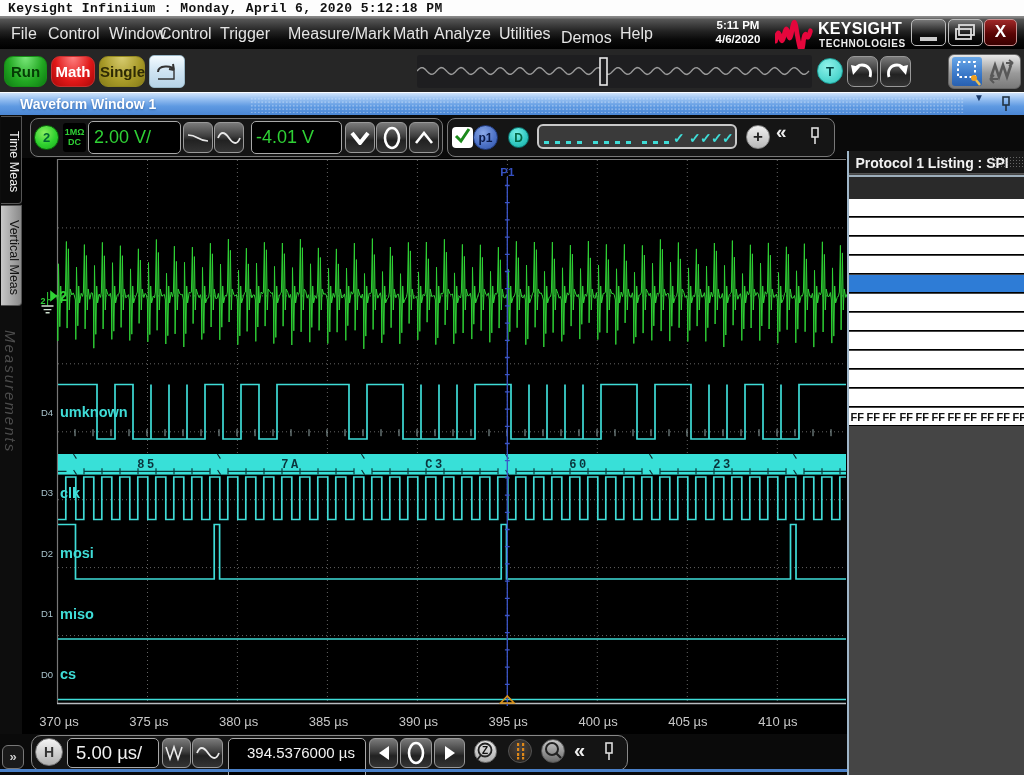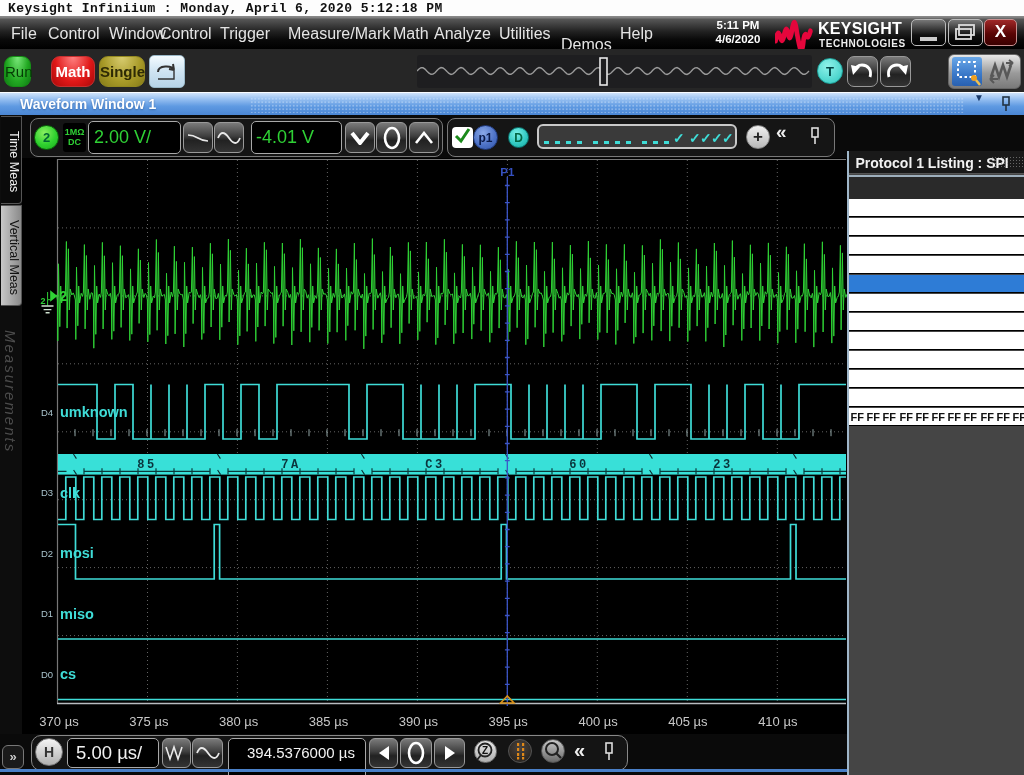--- a/index.html
+++ b/index.html
@@ -6,39 +6,39 @@
 <div class="abs" style="left:0;top:17px;width:1024px;height:32px;background:linear-gradient(180deg,#8a8a8a 0,#555 8%,#222 45%,#0a0a0a 70%,#000 100%);color:#e4e4e4;font-size:16px">
     <span style="position:absolute;left:11px;top:8px">File</span>
     <span style="position:absolute;left:48px;top:8px">Control</span>
     <span style="position:absolute;left:109px;top:8px">Window</span>
     <span style="position:absolute;left:160px;top:8px">Control</span>
     <span style="position:absolute;left:220px;top:8px">Trigger</span>
     <span style="position:absolute;left:288px;top:8px">Measure/Mark</span>
     <span style="position:absolute;left:393px;top:8px">Math</span>
     <span style="position:absolute;left:434px;top:8px">Analyze</span>
     <span style="position:absolute;left:499px;top:8px">Utilities</span>
-    <span style="position:absolute;left:561px;top:19px">Demos</span>
+    <span style="position:absolute;left:561px;top:12px">Demos</span>
     <span style="position:absolute;left:620px;top:8px">Help</span>
     <div style="position:absolute;left:712px;top:2px;width:52px;text-align:center;color:#fff;font-size:11.5px;font-weight:bold;line-height:13.5px">5:11 PM<br>4/6/2020</div>
     <svg width="38" height="30" viewBox="0 0 38 30" style="position:absolute;left:775px;top:2px">
       <path d="M1 20 Q3 12 5 16 Q7 23 9 17 Q11 8 13 14 Q15 22 17 12 Q19 2 21 10 Q23 20 25 26 Q27 29 28 22 Q29 14 31 16 Q33 19 35 13" stroke="#e5063c" stroke-width="4.6" fill="none" stroke-linecap="round" transform="translate(18,15) scale(1.02,1.3) translate(-18,-15)"></path>
     </svg>
     <span style="position:absolute;left:818px;top:3px;font-size:16px;font-weight:bold;color:#fff;letter-spacing:.3px">KEYSIGHT</span>
     <span style="position:absolute;left:819px;top:20.5px;font-size:10px;font-weight:bold;color:#eee;letter-spacing:.55px">TECHNOLOGIES</span>
     <div style="position:absolute;left:911px;top:2px;width:35px;height:27px;border:1.5px solid #bbb;border-radius:5px;background:linear-gradient(180deg,#777,#111 60%,#000)">
       <div style="position:absolute;left:8px;bottom:4px;width:17px;height:4px;background:#ccc"></div>
     </div>
     <div style="position:absolute;left:948px;top:2px;width:35px;height:27px;border:1.5px solid #bbb;border-radius:5px;background:linear-gradient(180deg,#777,#111 60%,#000)"><svg width="32" height="24" viewBox="0 0 32 24">
         <rect x="10" y="5" width="15" height="10" fill="none" stroke="#ddd" stroke-width="1.8"></rect>
         <rect x="7" y="9" width="15" height="10" fill="none" stroke="#ddd" stroke-width="1.8"></rect>
       </svg></div>
     <div style="position:absolute;left:984px;top:2px;width:33px;height:27px;border:1.5px solid #c89090;border-radius:5px;background:linear-gradient(180deg,#a02828,#5a0505 55%,#3a0000);color:#fff;font-weight:bold;font-size:17px;text-align:center;line-height:24px">X</div>
   </div>
 <div class="abs" style="left:0;top:49px;width:1024px;height:43px;background:#262626">
-    <div style="position:absolute;left:4px;top:7px;width:27px;height:31px;border-radius:9px;background:radial-gradient(ellipse at 50% 0%,#7ae87a,#22a822 60%,#0d7a12);border:1px solid #169016;color:#053c05;font-size:15px;font-weight:normal;text-align:center;line-height:29px">Run</div>
+    <div style="position:absolute;left:4px;top:7px;width:43px;height:31px;border-radius:9px;background:radial-gradient(ellipse at 50% 0%,#7ae87a,#22a822 60%,#0d7a12);border:1px solid #169016;color:#053c05;font-size:15px;font-weight:bold;text-align:center;line-height:29px">Run</div>
     <div style="position:absolute;left:51px;top:7px;width:44px;height:31px;border-radius:9px;background:radial-gradient(ellipse at 50% 0%,#ff8080,#e01818 60%,#a80808);border:1px solid #c83030;color:#fff;font-size:15px;font-weight:bold;text-align:center;line-height:29px">Math</div>
     <div style="position:absolute;left:99px;top:7px;width:46px;height:31px;border-radius:9px;background:radial-gradient(ellipse at 50% 0%,#d8cc70,#a89a28 60%,#857a18);border:1px solid #958a20;color:#2e2a05;font-size:15px;font-weight:bold;text-align:center;line-height:29px">Single</div>
     <div style="position:absolute;left:149px;top:6px;width:36px;height:33px;border-radius:5px;border:1px solid #9ab8c8;background:linear-gradient(180deg,#f4fbff,#cfe4f2 50%,#b8d4e8);display:flex;align-items:center;justify-content:center">
       <svg width="26" height="24" viewBox="0 0 26 24">
         <path d="M4 12 C4 5 18 5 20 10 M20 10 L15 9 M20 10 L19 4" stroke="#333" stroke-width="2" fill="none"></path>
         <path d="M20 10 L20 19 L4 19" stroke="#333" stroke-width="1.4" fill="none"></path>
       </svg>
     </div>
     <div style="position:absolute;left:417px;top:6px;width:395px;height:33px;background:#1e1e20;border-radius:3px"><svg width="395" height="33" viewBox="0 0 395 33">
         <path d="M0,15 L0.0,15.0 L2.0,13.0 L4.0,11.7 L6.0,11.8 L8.0,13.1 L10.0,15.2 L12.0,17.2 L14.0,18.3 L16.0,18.1 L18.0,16.7 L20.0,14.6 L22.0,12.6 L24.0,11.6 L26.0,12.0 L28.0,13.5 L30.0,15.6 L32.0,17.5 L34.0,18.4 L36.0,17.9 L38.0,16.3 L40.0,14.1 L42.0,12.3 L44.0,11.6 L46.0,12.2 L48.0,13.9 L50.0,16.1 L52.0,17.8 L54.0,18.4 L56.0,17.7 L58.0,15.9 L60.0,13.7 L62.0,12.1 L64.0,11.6 L66.0,12.5 L68.0,14.4 L70.0,16.5 L72.0,18.0 L74.0,18.4 L76.0,17.4 L78.0,15.4 L80.0,13.3 L82.0,11.9 L84.0,11.7 L86.0,12.8 L88.0,14.8 L90.0,16.9 L92.0,18.2 L94.0,18.3 L96.0,17.0 L98.0,15.0 L100.0,13.0 L102.0,11.7 L104.0,11.8 L106.0,13.1 L108.0,15.2 L110.0,17.2 L112.0,18.3 L114.0,18.1 L116.0,16.7 L118.0,14.6 L120.0,12.6 L122.0,11.6 L124.0,12.0 L126.0,13.5 L128.0,15.6 L130.0,17.5 L132.0,18.4 L134.0,17.9 L136.0,16.3 L138.0,14.1 L140.0,12.3 L142.0,11.6 L144.0,12.2 L146.0,13.9 L148.0,16.1 L150.0,17.8 L152.0,18.4 L154.0,17.7 L156.0,15.9 L158.0,13.7 L160.0,12.1 L162.0,11.6 L164.0,12.5 L166.0,14.4 L168.0,16.5 L170.0,18.0 L172.0,18.4 L174.0,17.4 L176.0,15.4 L178.0,13.3 L180.0,11.9 L182.0,11.7 L184.0,12.8 L186.0,14.8 L188.0,16.9 L190.0,18.2 L192.0,18.3 L194.0,17.0 L196.0,15.0 L198.0,13.0 L200.0,11.7 L202.0,11.8 L204.0,13.1 L206.0,15.2 L208.0,17.2 L210.0,18.3 L212.0,18.1 L214.0,16.7 L216.0,14.6 L218.0,12.6 L220.0,11.6 L222.0,12.0 L224.0,13.5 L226.0,15.6 L228.0,17.5 L230.0,18.4 L232.0,17.9 L234.0,16.3 L236.0,14.1 L238.0,12.3 L240.0,11.6 L242.0,12.2 L244.0,13.9 L246.0,16.1 L248.0,17.8 L250.0,18.4 L252.0,17.7 L254.0,15.9 L256.0,13.7 L258.0,12.1 L260.0,11.6 L262.0,12.5 L264.0,14.4 L266.0,16.5 L268.0,18.0 L270.0,18.4 L272.0,17.4 L274.0,15.4 L276.0,13.3 L278.0,11.9 L280.0,11.7 L282.0,12.8 L284.0,14.8 L286.0,16.9 L288.0,18.2 L290.0,18.3 L292.0,17.0 L294.0,15.0 L296.0,13.0 L298.0,11.7 L300.0,11.8 L302.0,13.1 L304.0,15.2 L306.0,17.2 L308.0,18.3 L310.0,18.1 L312.0,16.7 L314.0,14.6 L316.0,12.6 L318.0,11.6 L320.0,12.0 L322.0,13.5 L324.0,15.6 L326.0,17.5 L328.0,18.4 L330.0,17.9 L332.0,16.3 L334.0,14.1 L336.0,12.3 L338.0,11.6 L340.0,12.2 L342.0,13.9 L344.0,16.1 L346.0,17.8 L348.0,18.4 L350.0,17.7 L352.0,15.9 L354.0,13.7 L356.0,12.1 L358.0,11.6 L360.0,12.5 L362.0,14.4 L364.0,16.5 L366.0,18.0 L368.0,18.4 L370.0,17.4 L372.0,15.4 L374.0,13.3 L376.0,11.9 L378.0,11.7 L380.0,12.8 L382.0,14.8 L384.0,16.9 L386.0,18.2 L388.0,18.3 L390.0,17.0 L392.0,15.0 " transform="translate(0,1)" stroke="#9a9a9a" stroke-width="1.4" fill="none"></path>

